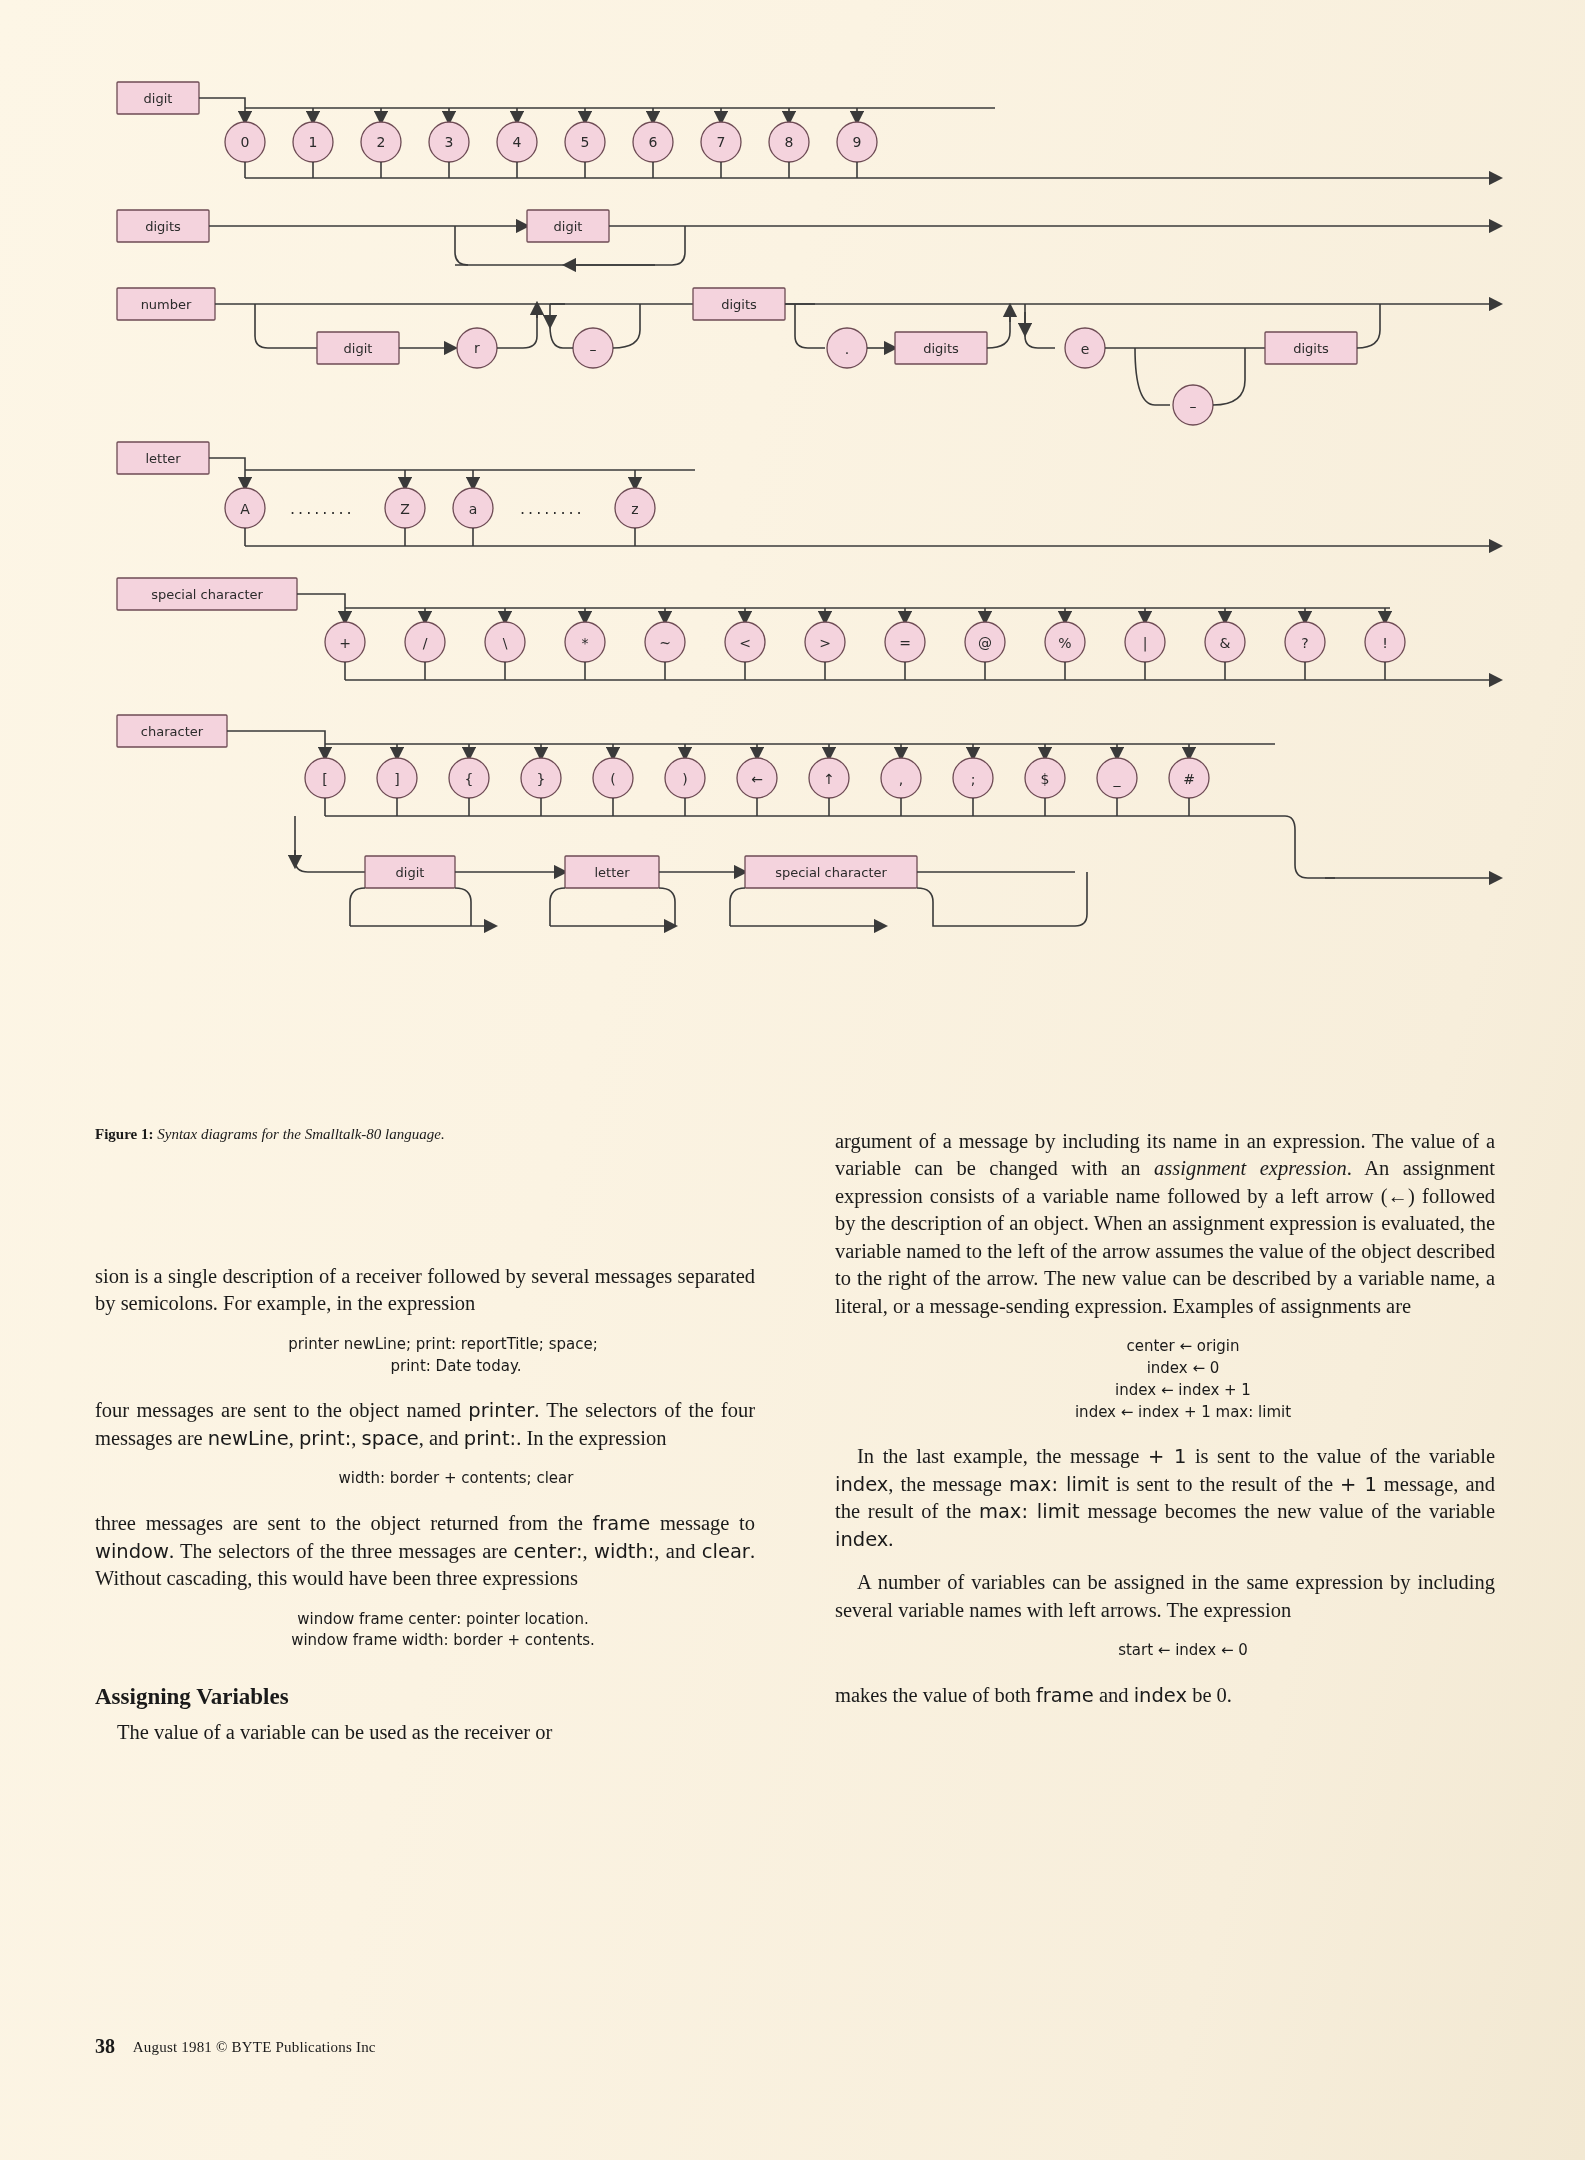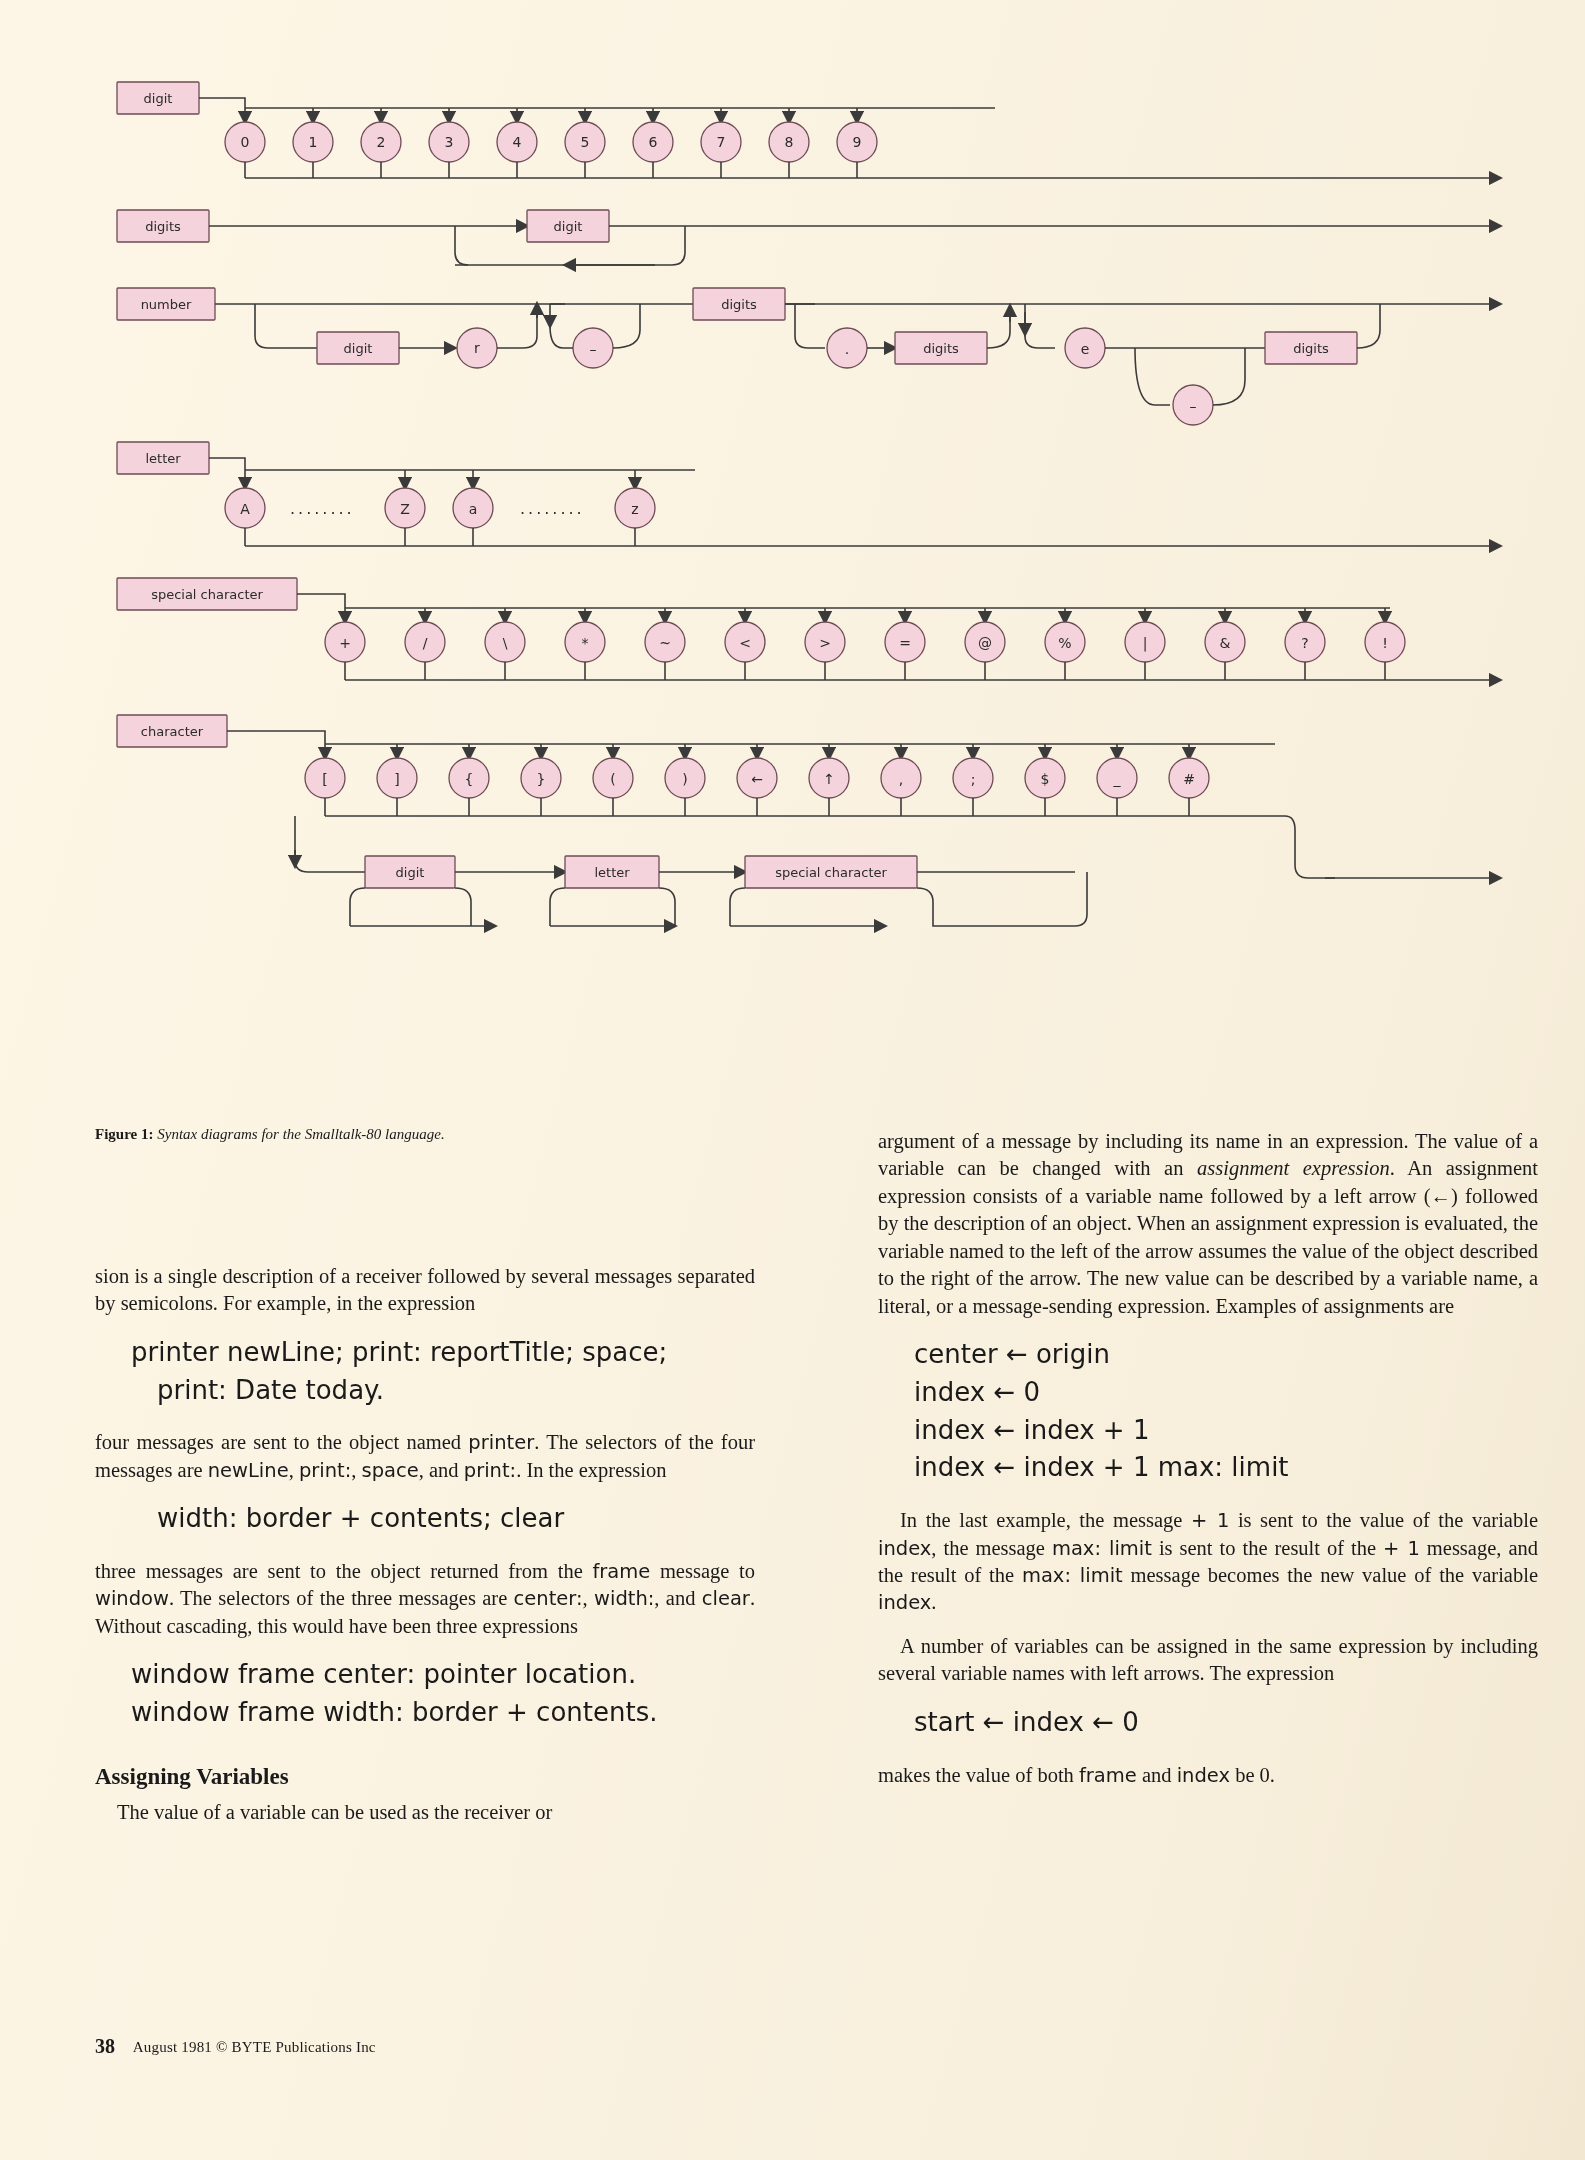--- a/index.html
+++ b/index.html
@@ -59,32 +59,32 @@
 
   
   .col {
     position: absolute;
     width: 660px;
     font-size: 20.5px;
     line-height: 1.34;
     text-align: justify;
   }
   .col.left  { left: 0px;   top: 1223px; }
-  .col.right { left: 783px; top: 1088px; }
+  .col.right { left: 740px; top: 1088px; }
 
   .col p { margin: 0 0 16px 0; }
   .col p.indent { text-indent: 22px; }
 
   .code {
     font-family: "DejaVu Sans", sans-serif;
-    font-size: 26px;
+    font-size: 15px;
     line-height: 1.45;
     margin: 14px 0 20px 0;
     padding-left: 36px;
-    text-align: left;
+    text-align: center;
   }
   .code .ind { padding-left: 26px; display: inline-block; }
   .code-line { white-space: pre-wrap; }
 
   .sans { font-family: "DejaVu Sans", sans-serif; font-size: 19.5px; }
   .ital { font-style: italic; }
 
   h2.section {
     font-family: "Liberation Serif", serif;
     font-weight: bold;

